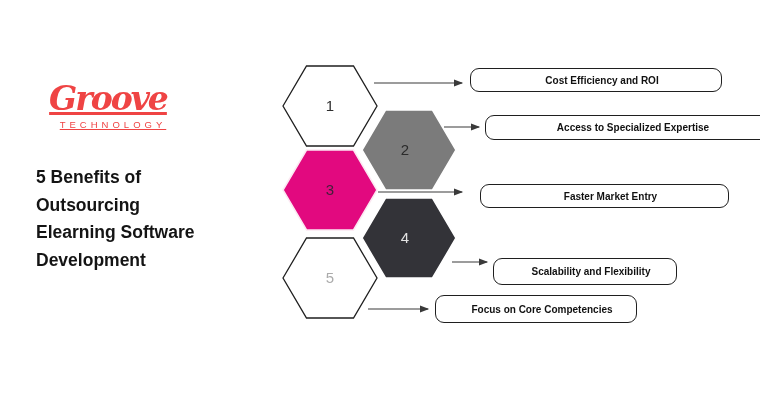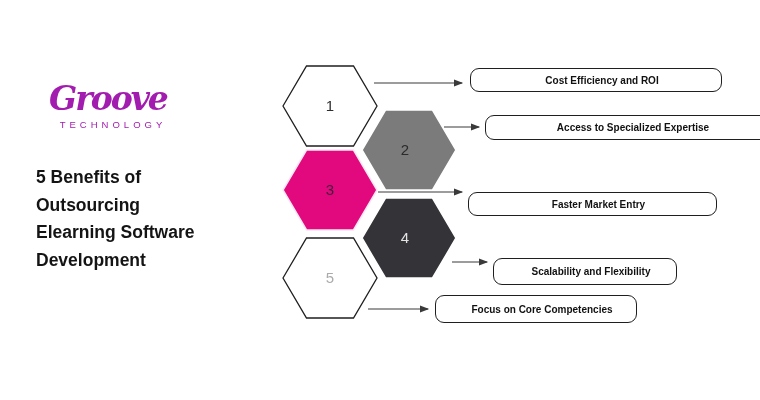--- a/index.html
+++ b/index.html
@@ -6,21 +6,21 @@
   #canvas{
     position:relative;
     width:760px;height:400px;
     background:#ffffff;
     overflow:hidden;
     font-family:"Liberation Sans", sans-serif;
   }
   
   .logo{
     position:absolute;left:45px;top:82px;width:126px;
-    color:#a21caf;text-align:center;
+    color:#ef4444;text-align:center;text-decoration:underline;
   }
   .logo-script{
     font-family:"DejaVu Serif", serif;
     font-style:italic;font-weight:700;
     font-size:33px;line-height:34px;
     letter-spacing:-2px;
     white-space:nowrap;
   }
   .logo-sub{
     font-family:"Liberation Sans", sans-serif;
@@ -47,21 +47,21 @@
     border:1.4px solid #1f1f1f;
     border-radius:9px;
     display:flex;align-items:center;justify-content:center;
     font-size:10px;font-weight:700;color:#111;
     box-sizing:border-box;
     white-space:nowrap;
     padding-left:12px;
   }
   #box-1{left:470px;top:68px;width:252px;height:24px;}
   #box-2{left:485px;top:115px;width:284px;height:25px;}
-  #box-3{left:468px;top:184px;width:249px;height:24px;margin-top:8px;}
+  #box-3{left:480px;top:184px;width:249px;height:24px;}
   #box-4{left:493px;top:246px;width:184px;height:27px;margin-top:12px;}
   #box-5{left:435px;top:295px;width:202px;height:28px;}
 </style>
 </head>
 <body>
 
 <div id="canvas">
 
   <div class="logo">
     <div class="logo-script">Groove</div>

